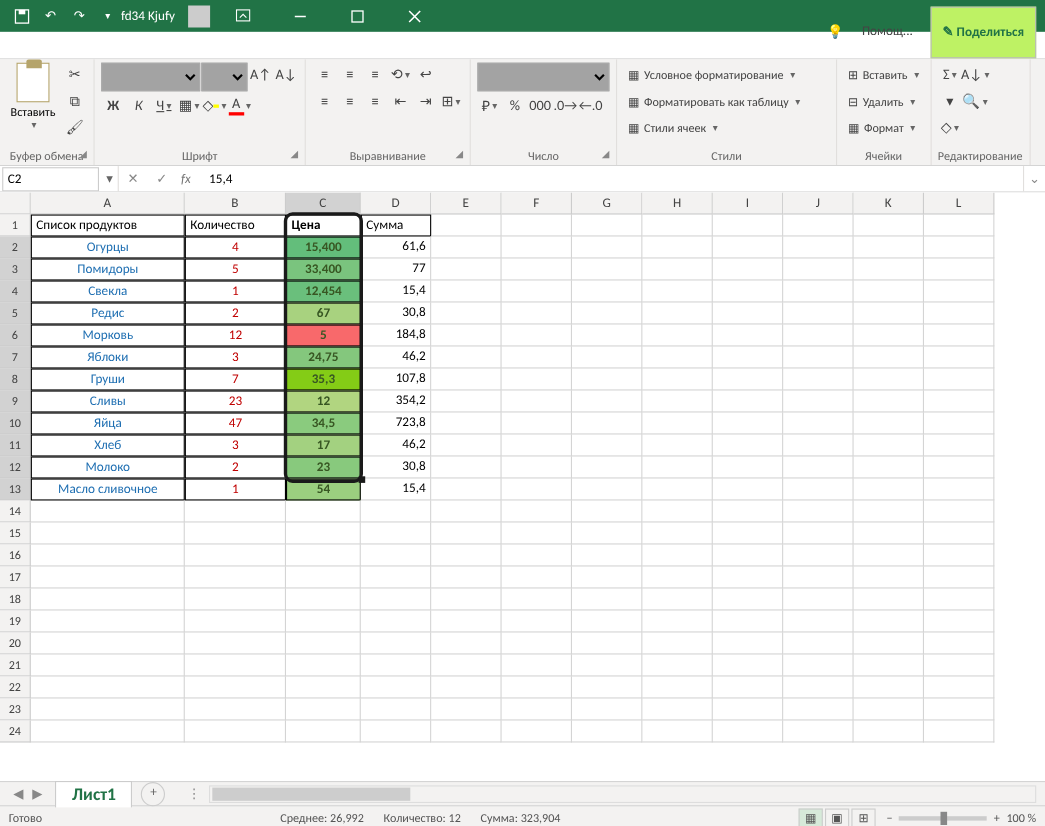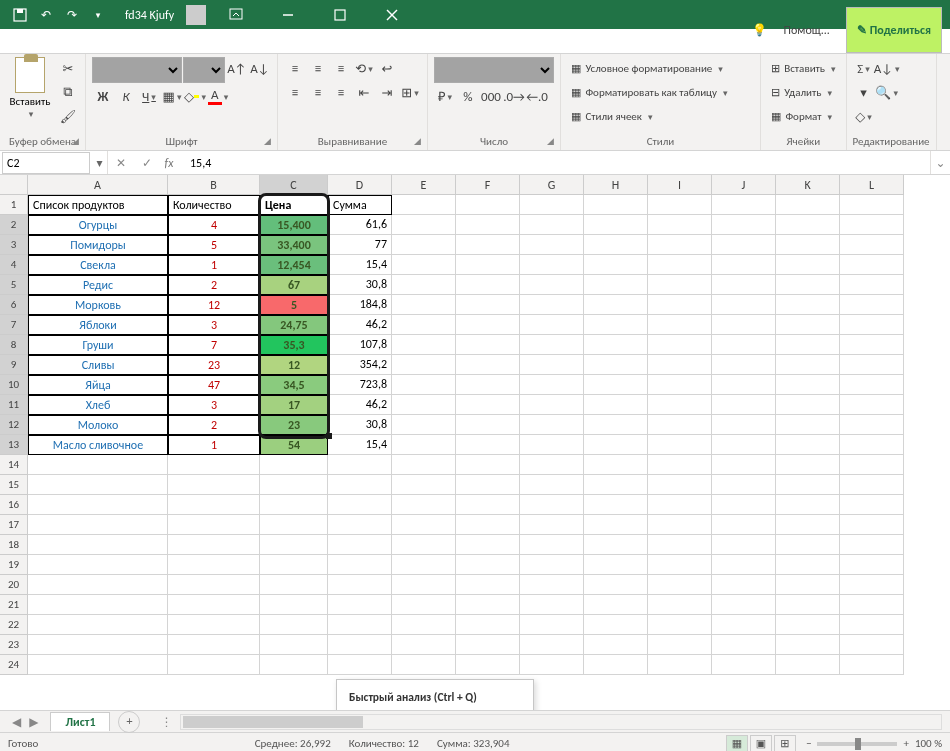--- a/index.html
+++ b/index.html
@@ -5,21 +5,21 @@
 * { box-sizing: border-box; margin: 0; padding: 0; font-family: "Segoe UI", Calibri, sans-serif; }
 body { width: 950px; height: 751px; background: #fff; font-size: 12px; overflow: hidden; position: relative; }
 
 
 .titlebar { height: 29px; background: #217346; display: flex; align-items: center; color: #fff; }
 .qat { display: flex; align-items: center; padding-left: 8px; gap: 2px; }
 .qat-btn { width: 24px; height: 24px; display: flex; align-items: center; justify-content: center; color: #fff; }
 .title-center { flex: 1; text-align: center; font-size: 12px; }
 .title-center .fn { color: #fff; }
 .title-center .app { color: #c8e6d0; }
-.title-right { display: flex; align-items: center; gap: 8px; padding-right: 4px; margin-left: 15px; }
+.title-right { display: flex; align-items: center; gap: 8px; padding-right: 4px; }
 .user { font-size: 12px; margin-right: 4px; }
 .avatar { width: 20px; height: 20px; background: #ccc; }
 .win-btn { width: 44px; height: 29px; display: flex; align-items: center; justify-content: center; }
 
 
 .tabs-row { height: 25px; background: #fff; border-bottom: 1px solid #d4d4d4; display: flex; align-items: flex-end; padding: 0 8px; }
 .tab { padding: 4px 10px 5px; font-size: 12px; color: #444; }
 .tab.file { color: #217346; font-weight: 600; }
 .tab.active { color: #217346; font-weight: 600; border-bottom: 2px solid #217346; }
 .tabs-spacer { flex: 1; }
@@ -75,35 +75,35 @@
 .cell { border-right: 1px solid #d4d4d4; border-bottom: 1px solid #d4d4d4; height: 20px; font-size: 12px; padding: 0 4px; line-height: 19px; overflow: hidden; white-space: nowrap; }
 .w-A { width: 140px; } .w-B { width: 92px; } .w-C { width: 68px; } .w-D { width: 64px; }
 .w-O { width: 64px; }
 .cA { color: #1f6fb2; text-align: center; border: 1px solid #000; }
 .cA.hdr, .cB.hdr, .cC.hdr, .cD.hdr { color: #000; text-align: left; border: 1px solid #000; background: #fff; }
 .cB { color: #c00000; text-align: center; border: 1px solid #000; }
 .cC { color: #385723; text-align: center; font-weight: 600; border: 1px solid #000; }
 .cD { color: #000; text-align: right; }
 .g1 { background: #63be7b; } .g2 { background: #7ac47e; } .g3 { background: #6abf7c; }
 .g4 { background: #a8d27f; } .g5 { background: #f8696b; } .g6 { background: #84c77d; }
-.g7 { background: #22c55e; } .g8 { background: #b1d580; } .g9 { background: #8acb7e; }
+.g7 { background: #84cc16; } .g8 { background: #b1d580; } .g9 { background: #8acb7e; }
 .g10 { background: #a3d180; } .g11 { background: #88c97d; } .g12 { background: #9bcf7f; }
 
 
 .selection-rect { position: absolute; border: 3px solid #1a1a1a; border-radius: 8px; pointer-events: none; }
 .fill-handle { position: absolute; width: 6px; height: 6px; background: #1a1a1a; }
 
 
 .tooltip { position: absolute; left: 336px; top: 504px; width: 198px; background: #fff; border: 1px solid #c6c6c6; box-shadow: 2px 2px 6px rgba(0,0,0,0.15); padding: 10px 12px; font-size: 11.5px; color: #555; }
 .tooltip .tt-title { font-weight: 600; color: #333; margin-bottom: 6px; }
 
 
 .sheet-tabs-row { height: 22px; border-top: 1px solid #d4d4d4; background: #f3f2f1; display: flex; align-items: center; }
 .sheet-nav { display: flex; gap: 8px; padding: 0 12px; color: #888; }
-.sheet-tab { background: #fff; border: 1px solid #ccc; border-bottom: none; padding: 2px 14px; font-size: 12px; font-weight: 600; color: #217346; }
+.sheet-tab { background: #fff; border: 1px solid #ccc; border-bottom: none; padding: 2px 14px; font-size: 16px; font-weight: 600; color: #217346; }
 .sheet-add { width: 22px; height: 22px; border: 1px solid #ccc; border-radius: 50%; text-align: center; line-height: 18px; margin-left: 8px; color: #666; }
 .hscroll { flex: 1; margin: 0 8px; height: 16px; background: #f3f2f1; border: 1px solid #ddd; position: relative; }
 .hscroll-thumb { position: absolute; left: 2px; top: 1px; height: 12px; width: 180px; background: #cdcdcd; }
 
 
 .statusbar { height: 22px; background: #f3f2f1; border-top: 1px solid #d4d4d4; display: flex; align-items: center; font-size: 11px; color: #555; padding: 0 8px; }
 .statusbar .left { }
 .statusbar .agg { flex: 1; text-align: center; display: flex; gap: 18px; justify-content: center; }
 .statusbar .view-btns { display: flex; gap: 2px; }
 .vb { width: 22px; height: 18px; border: 1px solid #ccc; display:flex; align-items:center; justify-content:center; }
@@ -681,24 +681,20 @@
         <div class="cell w-O"></div>
         <div class="cell w-O"></div>
         <div class="cell w-O"></div>
         <div class="cell w-O"></div>
         <div class="cell w-O"></div>
         <div class="cell w-O"></div>
       </div>
     </div>
   <div class="selection-rect" style="left:258px; top:18px; width:72px; height:246px;"></div>
   <div class="fill-handle" style="left:326px; top:258px;"></div>
-  <div class="tooltip">
-    <div class="tt-title">Быстрый анализ (Ctrl + Q)</div>
-
-  </div>
 </div>
 
 <div class="sheet-tabs-row">
   <div class="sheet-nav">
     <span>◀</span>
     <span>▶</span>
   </div>
   <div class="sheet-tab">Лист1</div>
   <div class="sheet-add">+</div>
   <div style="width:20px"></div>

